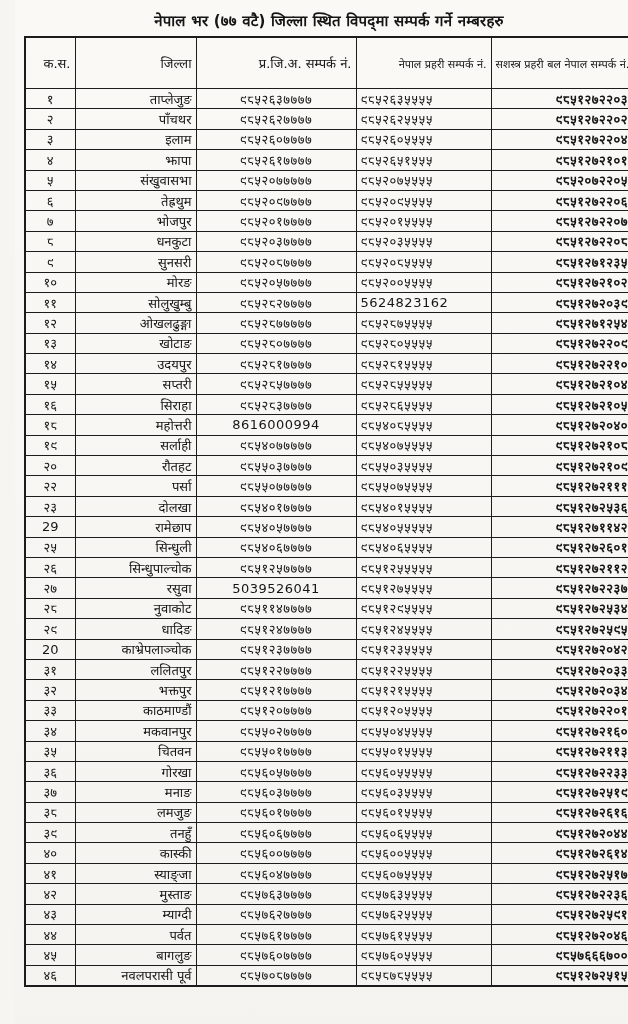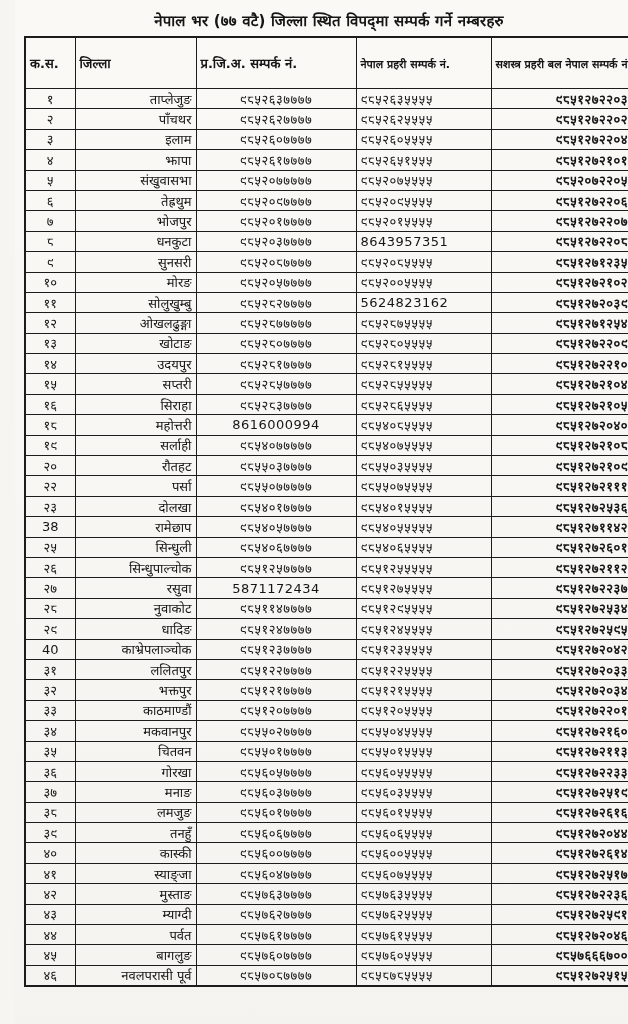--- a/index.html
+++ b/index.html
@@ -30,24 +30,24 @@
   }
   table.contact-table th,
   table.contact-table td{
     border:1px solid #1c1c1c;
     padding:0 4px;
     overflow:hidden;
     white-space:nowrap;
   }
   table.contact-table{border:2px solid #1c1c1c;}
   thead th{
-    font-weight:bold;
+    font-weight:normal;
     height:50px;
     font-size:13px;
-    text-align:left;
+    text-align:right;
     vertical-align:middle;
   }
   thead th.small{font-size:11px;}
   tbody td{
     height:19.4px;
     font-size:13px;
     vertical-align:middle;
   }
   td.c-sn{text-align:center;width:50px;}
   td.c-district{text-align:right;width:121px;padding-left:6px;}
@@ -130,21 +130,21 @@
           <td class="c-sn">७</td>
           <td class="c-district">भोजपुर</td>
           <td class="c-cdo">९८५२०१७७७७</td>
           <td class="c-police">९८५२०१५५५५</td>
           <td class="c-apf">९८५१२७२२०७</td>
         </tr>
         <tr>
           <td class="c-sn">८</td>
           <td class="c-district">धनकुटा</td>
           <td class="c-cdo">९८५२०३७७७७</td>
-          <td class="c-police">8643957351</td>
+          <td class="c-police">९८५२०३५५५५</td>
           <td class="c-apf">९८५१२७२२०८</td>
         </tr>
         <tr>
           <td class="c-sn">९</td>
           <td class="c-district">सुनसरी</td>
           <td class="c-cdo">९८५२०८७७७७</td>
           <td class="c-police">९८५२०८५५५५</td>
           <td class="c-apf">९८५१२७१२३५</td>
         </tr>
         <tr>
@@ -225,21 +225,21 @@
           <td class="c-apf">९८५१२७२१११</td>
         </tr>
         <tr>
           <td class="c-sn">२३</td>
           <td class="c-district">दोलखा</td>
           <td class="c-cdo">९८५४०१७७७७</td>
           <td class="c-police">९८५४०१५५५५</td>
           <td class="c-apf">९८५१२७२५३६</td>
         </tr>
         <tr>
-          <td class="c-sn">38</td>
+          <td class="c-sn">29</td>
           <td class="c-district">रामेछाप</td>
           <td class="c-cdo">९८५४०५७७७७</td>
           <td class="c-police">९८५४०५५५५५</td>
           <td class="c-apf">९८५१२७११४२</td>
         </tr>
         <tr>
           <td class="c-sn">२५</td>
           <td class="c-district">सिन्धुली</td>
           <td class="c-cdo">९८५४०६७७७७</td>
           <td class="c-police">९८५४०६५५५५</td>
@@ -248,40 +248,40 @@
         <tr>
           <td class="c-sn">२६</td>
           <td class="c-district">सिन्धुपाल्चोक</td>
           <td class="c-cdo">९८५१२५७७७७</td>
           <td class="c-police">९८५१२५५५५५</td>
           <td class="c-apf">९८५१२७२११२</td>
         </tr>
         <tr>
           <td class="c-sn">२७</td>
           <td class="c-district">रसुवा</td>
-          <td class="c-cdo">5871172434</td>
+          <td class="c-cdo">5039526041</td>
           <td class="c-police">९८५१२७५५५५</td>
           <td class="c-apf">९८५१२७२२३७</td>
         </tr>
         <tr>
           <td class="c-sn">२८</td>
           <td class="c-district">नुवाकोट</td>
           <td class="c-cdo">९८५११४७७७७</td>
           <td class="c-police">९८५१२९५५५५</td>
           <td class="c-apf">९८५१२७२५३४</td>
         </tr>
         <tr>
           <td class="c-sn">२९</td>
           <td class="c-district">धादिङ</td>
           <td class="c-cdo">९८५१२४७७७७</td>
           <td class="c-police">९८५१२४५५५५</td>
           <td class="c-apf">९८५१२७२५९५</td>
         </tr>
         <tr>
-          <td class="c-sn">40</td>
+          <td class="c-sn">20</td>
           <td class="c-district">काभ्रेपलाञ्चोक</td>
           <td class="c-cdo">९८५१२३७७७७</td>
           <td class="c-police">९८५१२३५५५५</td>
           <td class="c-apf">९८५१२७२०४२</td>
         </tr>
         <tr>
           <td class="c-sn">३१</td>
           <td class="c-district">ललितपुर</td>
           <td class="c-cdo">९८५१२२७७७७</td>
           <td class="c-police">९८५१२२५५५५</td>

